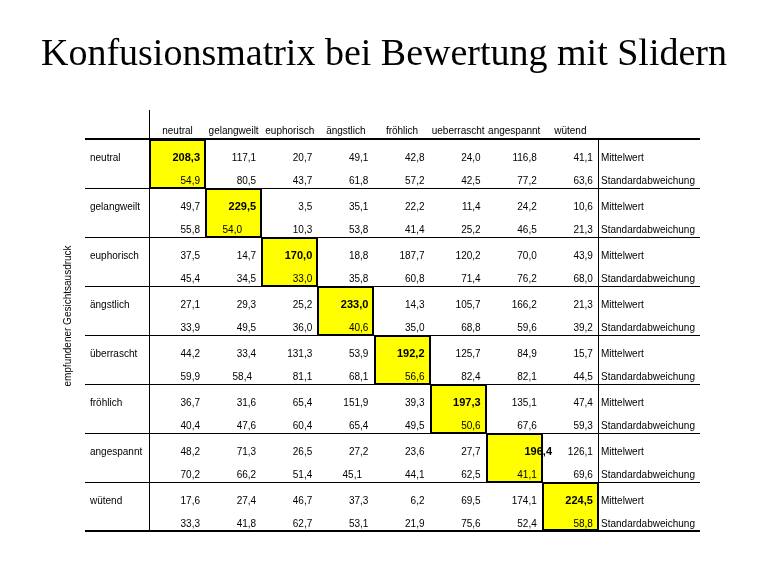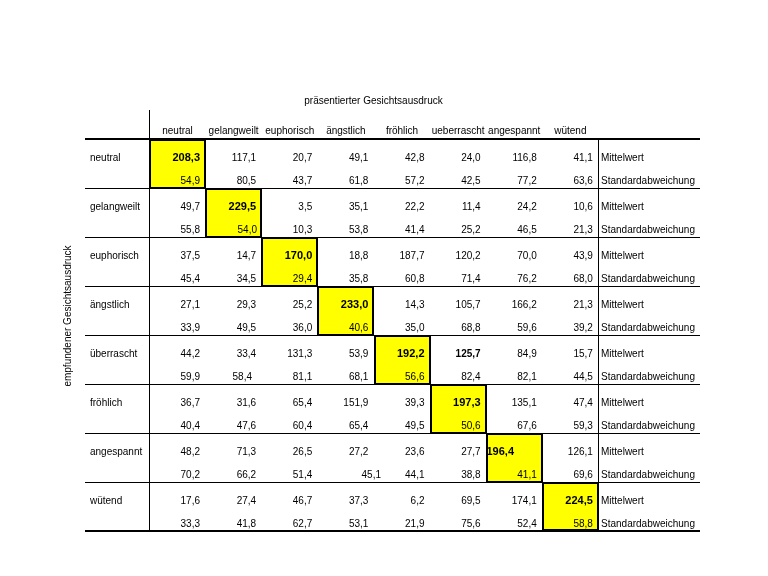--- a/index.html
+++ b/index.html
@@ -111,23 +111,23 @@
   .type-label {
     position: absolute; left: 516px; bottom: 2px;
     z-index: 2;
     white-space: nowrap;
   }
 </style>
 </head>
 <body>
 
 <div class="slide">
+  <h1 class="slide-title">Konfusionsmatrix bei Bewertung mit Slidern</h1>
 
   <div class="matrix">
-    <div class="col-axis-label">präsentierter Gesichtsausdruck</div>
     <div class="row-axis-label">empfundener Gesichtsausdruck</div>
     <div class="header-row" id="header-row">
         <div class="col-header" style="left: 64px;">neutral</div>
         <div class="col-header" style="left: 120.125px;">gelangweilt</div>
         <div class="col-header" style="left: 176.25px;">euphorisch</div>
         <div class="col-header" style="left: 232.375px;">ängstlich</div>
         <div class="col-header" style="left: 288.5px;">fröhlich</div>
         <div class="col-header" style="left: 344.625px;">ueberrascht</div>
         <div class="col-header" style="left: 400.75px;">angespannt</div>
         <div class="col-header" style="left: 456.875px;">wütend</div>
@@ -170,21 +170,21 @@
             <div class="cell" style="left: 176.25px;">3,5</div>
             <div class="cell" style="left: 232.375px;">35,1</div>
             <div class="cell" style="left: 288.5px;">22,2</div>
             <div class="cell" style="left: 344.625px;">11,4</div>
             <div class="cell" style="left: 400.75px;">24,2</div>
             <div class="cell" style="left: 456.875px;">10,6</div>
             <div class="type-label">Mittelwert</div>
           </div>
           <div class="subrow sub-s">
             <div class="cell" style="left: 64px;">55,8</div>
-            <div class="cell" style="left: 121px;">54,0</div>
+            <div class="cell" style="left: 106px;">54,0</div>
             <div class="cell" style="left: 176.25px;">10,3</div>
             <div class="cell" style="left: 232.375px;">53,8</div>
             <div class="cell" style="left: 288.5px;">41,4</div>
             <div class="cell" style="left: 344.625px;">25,2</div>
             <div class="cell" style="left: 400.75px;">46,5</div>
             <div class="cell" style="left: 456.875px;">21,3</div>
             <div class="type-label">Standardabweichung</div>
           </div>
         </div>
         <div class="group">
@@ -197,21 +197,21 @@
             <div class="cell" style="left: 232.375px;">18,8</div>
             <div class="cell" style="left: 288.5px;">187,7</div>
             <div class="cell" style="left: 344.625px;">120,2</div>
             <div class="cell" style="left: 400.75px;">70,0</div>
             <div class="cell" style="left: 456.875px;">43,9</div>
             <div class="type-label">Mittelwert</div>
           </div>
           <div class="subrow sub-s">
             <div class="cell" style="left: 64px;">45,4</div>
             <div class="cell" style="left: 120.125px;">34,5</div>
-            <div class="cell" style="left: 176.25px;">29,4</div>
+            <div class="cell" style="left: 176.25px;">33,0</div>
             <div class="cell" style="left: 232.375px;">35,8</div>
             <div class="cell" style="left: 288.5px;">60,8</div>
             <div class="cell" style="left: 344.625px;">71,4</div>
             <div class="cell" style="left: 400.75px;">76,2</div>
             <div class="cell" style="left: 456.875px;">68,0</div>
             <div class="type-label">Standardabweichung</div>
           </div>
         </div>
         <div class="group">
           <div class="highlight" style="left: 232.375px; background: rgb(255, 255, 0);"></div>
@@ -241,21 +241,21 @@
         </div>
         <div class="group">
           <div class="highlight" style="left: 288.5px; background: rgb(255, 255, 0);"></div>
           <div class="subrow sub-m">
             <div class="row-label">überrascht</div>
             <div class="cell" style="left: 64px;">44,2</div>
             <div class="cell" style="left: 120.125px;">33,4</div>
             <div class="cell" style="left: 176.25px;">131,3</div>
             <div class="cell" style="left: 232.375px;">53,9</div>
             <div class="cell diag" style="left: 288.5px;">192,2</div>
-            <div class="cell" style="left: 344.625px; font-weight: bold;">125,7</div>
+            <div class="cell" style="left: 344.625px;">125,7</div>
             <div class="cell" style="left: 400.75px;">84,9</div>
             <div class="cell" style="left: 456.875px;">15,7</div>
             <div class="type-label">Mittelwert</div>
           </div>
           <div class="subrow sub-s">
             <div class="cell" style="left: 64px;">59,9</div>
             <div class="cell" style="left: 116px;">58,4</div>
             <div class="cell" style="left: 176.25px;">81,1</div>
             <div class="cell" style="left: 232.375px;">68,1</div>
             <div class="cell" style="left: 288.5px;">56,6</div>
@@ -294,31 +294,31 @@
         <div class="group">
           <div class="highlight" style="left: 400.75px; background: rgb(255, 255, 0);"></div>
           <div class="subrow sub-m">
             <div class="row-label">angespannt</div>
             <div class="cell" style="left: 64px;">48,2</div>
             <div class="cell" style="left: 120.125px;">71,3</div>
             <div class="cell" style="left: 176.25px;">26,5</div>
             <div class="cell" style="left: 232.375px;">27,2</div>
             <div class="cell" style="left: 288.5px;">23,6</div>
             <div class="cell" style="left: 344.625px;">27,7</div>
-            <div class="cell diag" style="left: 378px;">196,4</div>
+            <div class="cell diag" style="left: 416px;">196,4</div>
             <div class="cell" style="left: 456.875px;">126,1</div>
             <div class="type-label">Mittelwert</div>
           </div>
           <div class="subrow sub-s">
             <div class="cell" style="left: 64px;">70,2</div>
             <div class="cell" style="left: 120.125px;">66,2</div>
             <div class="cell" style="left: 176.25px;">51,4</div>
-            <div class="cell" style="left: 245px;">45,1</div>
+            <div class="cell" style="left: 226px;">45,1</div>
             <div class="cell" style="left: 288.5px;">44,1</div>
-            <div class="cell" style="left: 344.625px;">38,8</div>
+            <div class="cell" style="left: 344.625px;">62,5</div>
             <div class="cell" style="left: 400.75px;">41,1</div>
             <div class="cell" style="left: 456.875px;">69,6</div>
             <div class="type-label">Standardabweichung</div>
           </div>
         </div>
         <div class="group">
           <div class="highlight" style="left: 456.875px; background: rgb(255, 255, 0);"></div>
           <div class="subrow sub-m">
             <div class="row-label">wütend</div>
             <div class="cell" style="left: 64px;">17,6</div>

